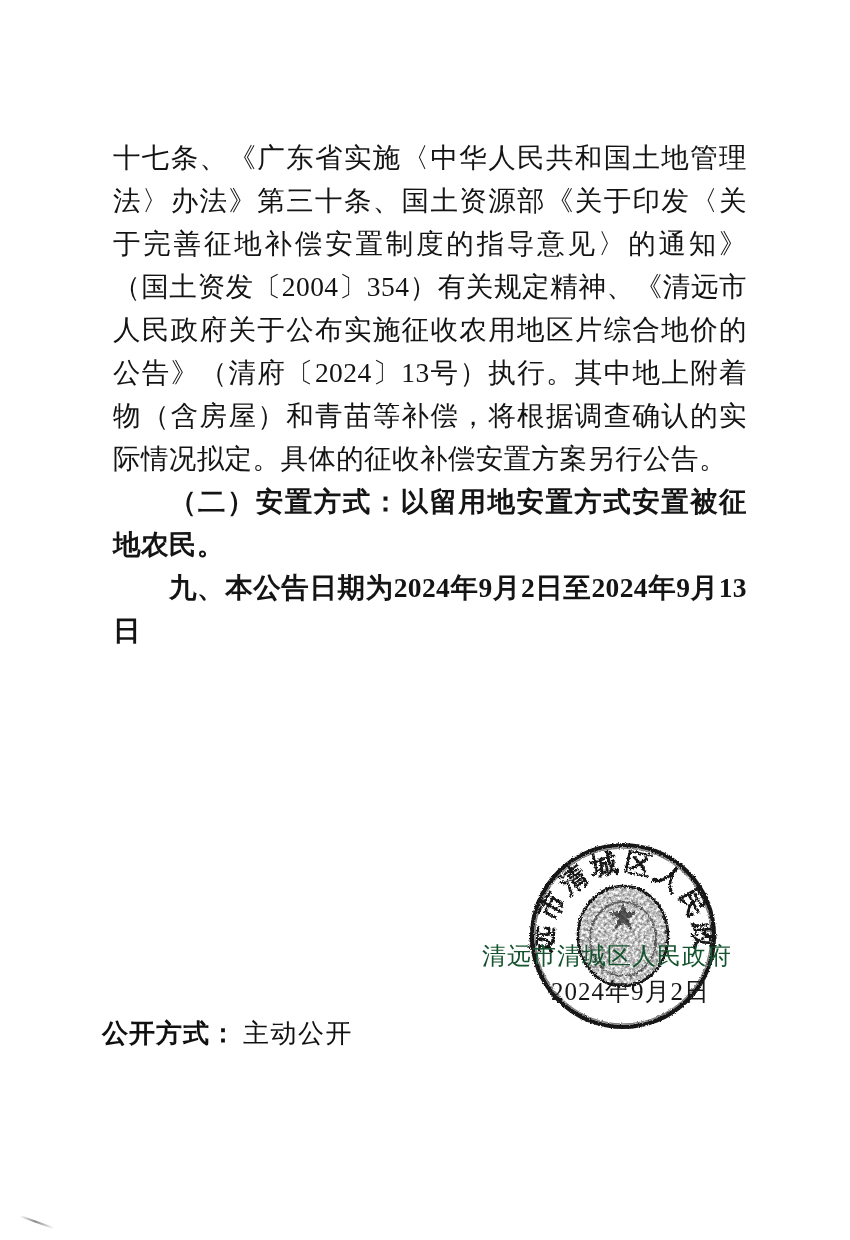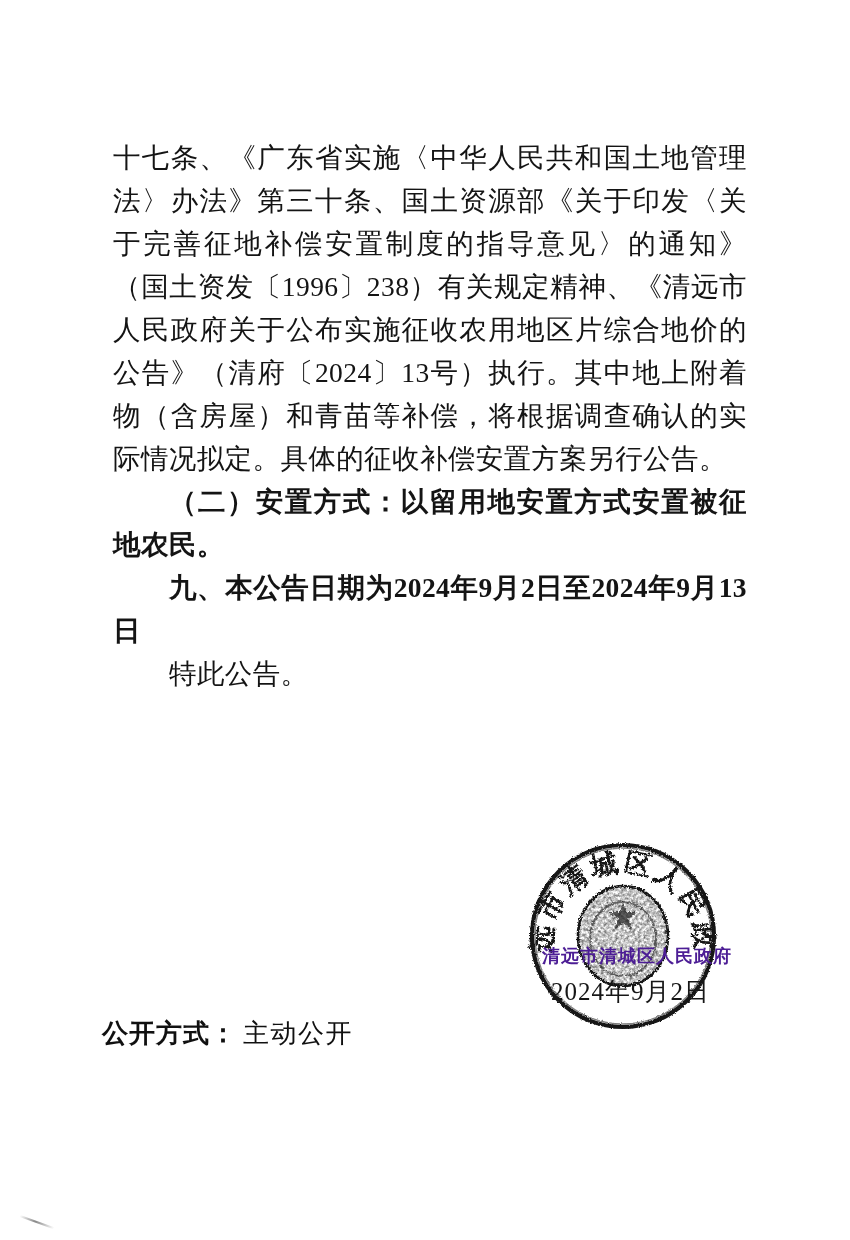--- a/index.html
+++ b/index.html
@@ -68,26 +68,25 @@
   .sign-block {
     position: absolute;
     left: 430px;
     top: 938px;
     width: 320px;
     text-align: right;
     padding-right: 18px;
     box-sizing: border-box;
   }
   .sign-line {
-    font-size: 18px;
+    font-size: 24px;
     line-height: 36px;
     letter-spacing: 1px;
-    color: #4c1d95;
+    color: #14532d;
     white-space: nowrap;
-    font-weight: bold;
   }
   .sign-date {
     font-size: 25px;
     line-height: 36px;
     letter-spacing: 1px;
     color: #161616;
     white-space: nowrap;
     padding-right: 22px;
   }
 
@@ -123,29 +122,28 @@
     transform-origin: left center;
   }
 </style>
 </head>
 <body>
 
 <div class="page">
 
   <div class="doc-body">
 
-    <p class="para">十七条、《广东省实施〈中华人民共和国土地管理法〉办法》第三十条、国土资源部《关于印发〈关于完善征地补偿安置制度的指导意见〉的通知》（国土资发〔1996〕238）有关规定精神、《清远市人民政府关于公布实施征收农用地区片综合地价的公告》（清府〔2024〕13号）执行。其中地上附着物（含房屋）和青苗等补偿，将根据调查确认的实际情况拟定。具体的征收补偿安置方案另行公告。</p>
+    <p class="para">十七条、《广东省实施〈中华人民共和国土地管理法〉办法》第三十条、国土资源部《关于印发〈关于完善征地补偿安置制度的指导意见〉的通知》（国土资发〔2004〕354）有关规定精神、《清远市人民政府关于公布实施征收农用地区片综合地价的公告》（清府〔2024〕13号）执行。其中地上附着物（含房屋）和青苗等补偿，将根据调查确认的实际情况拟定。具体的征收补偿安置方案另行公告。</p>
 
     <p class="para indent">（二）安置方式：以留用地安置方式安置被征地农民。</p>
 
 
 
     <p class="para indent">九、本公告日期为2024年9月2日至2024年9月13日</p>
 
-    <p class="para sub-indent">特此公告。</p>
   </div>
 
   <div class="seal-wrap">
     <svg class="seal-svg" viewBox="0 0 192 192">
       <defs>
         <filter id="rough">
           <feTurbulence type="fractalNoise" baseFrequency="0.9" numOctaves="3" result="noise" seed="7"></feTurbulence>
           <feDisplacementMap in="SourceGraphic" in2="noise" scale="3" xChannelSelector="R" yChannelSelector="G"></feDisplacementMap>
         </filter>
         <filter id="rough2">

